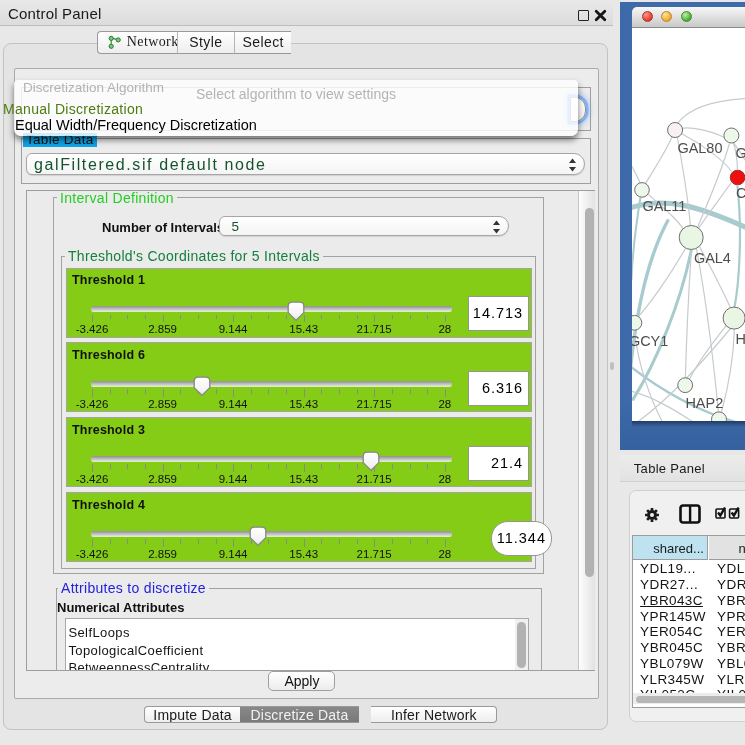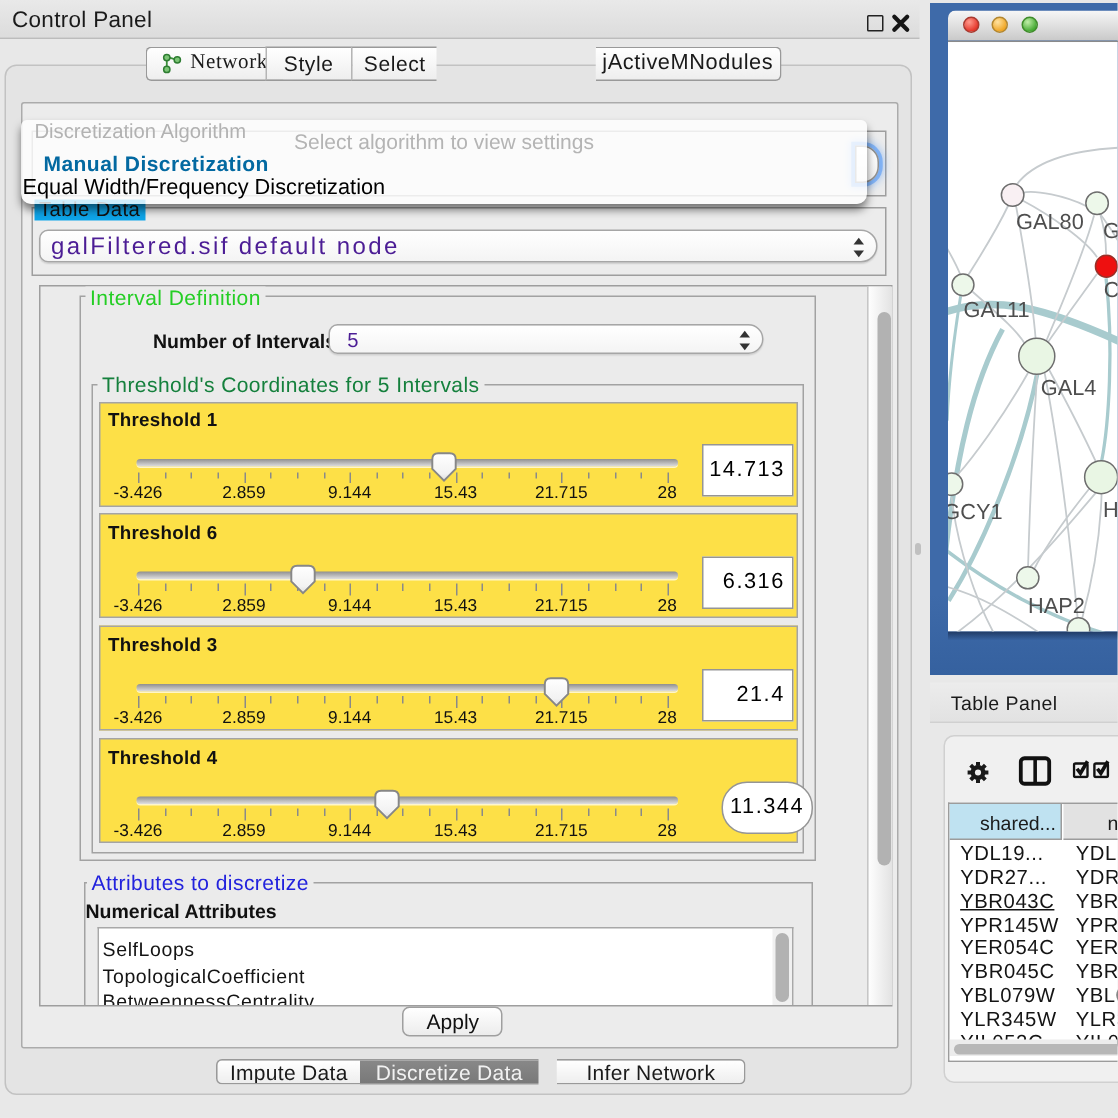--- a/index.html
+++ b/index.html
@@ -2,26 +2,26 @@
 <html><head><meta charset="utf-8">
 <style>
 *{margin:0;padding:0;box-sizing:border-box;}
 html,body{width:745px;height:745px;overflow:hidden;background:#e8e8e8;
   font-family:"Liberation Sans",sans-serif;}
 .a{position:absolute;}
 .gb{position:absolute;border:1px solid #9e9e9e;}
 .gt{position:absolute;font-size:14px;background:#0ea5e9;padding:0 3px;line-height:14px;letter-spacing:0.3px;}
 .combo{position:absolute;border:1px solid #a6a6a6;border-radius:6px;
   background:linear-gradient(#ffffff,#f4f4f4);box-shadow:0 1px 1px rgba(0,0,0,0.12);}
-.ct{position:absolute;color:#4c1d95;}
+.ct{position:absolute;color:#14532d;}
 .tick{position:absolute;width:1px;background:#8a8a8a;}
 .tl{position:absolute;font-size:11.5px;color:#111;transform:translateX(-50%);white-space:nowrap;}
 .vbox{position:absolute;width:61px;height:34.5px;background:#fff;border:1px solid #959595;
   font-size:14.5px;letter-spacing:1px;color:#000;text-align:right;padding:8px 5px 0 0;}
-.thp{position:absolute;left:66px;width:465.5px;height:70px;border:1px solid #a4a4a4;background:#fde047;padding-left:44px;}
+.thp{position:absolute;left:66px;width:465.5px;height:70px;border:1px solid #a4a4a4;background:#84cc16;padding-left:44px;}
 .tht{position:absolute;left:5px;top:4.5px;font-size:12.5px;font-weight:bold;color:#111;letter-spacing:0.2px;}
 .track{position:absolute;left:23.5px;top:37.5px;width:361.3px;height:5px;border-radius:2.5px;
   background:linear-gradient(#8f8f8f,#e0e0e0);box-shadow:0 1px 0 rgba(255,255,255,0.7);}
 .seg{position:absolute;top:0;height:100%;border-top:1px solid #999;border-bottom:1px solid #999;
   background:linear-gradient(#ffffff,#eeeeee);font-size:14px;color:#1a1a1a;white-space:nowrap;overflow:hidden;
   display:flex;align-items:center;justify-content:center;letter-spacing:0.4px;}
 .segd{background:linear-gradient(#888888,#797979);color:#f2f2f2;}
 .rowt{position:absolute;font-size:13.5px;color:#141414;white-space:nowrap;letter-spacing:0.4px;}
 </style></head>
 <body>
@@ -37,21 +37,20 @@
 
 <div class="a" style="left:84.8px;top:30.5px;width:436.2px;height:23.5px;">
  <div class="seg" style="left:12px;width:91.8px;border-left:1px solid #999;border-radius:4px 0 0 4px;font-family:Liberation Serif, serif;"><svg width="14" height="15" viewBox="0 0 14 15" style="margin-right:5px;">
         <path d="M3.2 5.5 L3.2 9.5 M4.9 3.4 L8.3 4.4" stroke="#3b8f3b" stroke-width="1.2" fill="none"></path>
         <circle cx="3.2" cy="3.4" r="2.1" fill="#7cc576" stroke="#2e7d32" stroke-width="1"></circle>
         <circle cx="3.2" cy="11.3" r="2.1" fill="#7cc576" stroke="#2e7d32" stroke-width="1"></circle>
         <circle cx="10.2" cy="4.9" r="2.1" fill="#7cc576" stroke="#2e7d32" stroke-width="1"></circle>
       </svg>Network</div>
  <div class="seg" style="left:91.8px;width:57.4px;border-left:1px solid #b5b5b5;">Style</div>
  <div class="seg" style="left:149.2px;width:57.4px;border-left:1px solid #b5b5b5;">Select</div>
- <div class="seg" style="left:312.3px;width:123.9px;border-right:1px solid #999;border-radius:0 4px 4px 0;font-size:14.5px;">jActiveMNodules</div>
 </div>
 
 <div class="gb" style="left:20.5px;top:87px;width:570px;height:44px;"></div>
 <div class="a" style="left:570px;top:96.5px;width:16px;height:25px;background:linear-gradient(#fff,#f0f0f0);border:1px solid #8f8f8f;border-radius:0 11px 11px 0;box-shadow:0 0 0 2.5px rgba(97,160,245,0.65),0 0 6px 3px rgba(97,160,245,0.55);"></div>
 
 <div class="gb" style="left:20.5px;top:138px;width:570px;height:45.5px;"></div>
 <div class="gt" style="left:23px;top:132.5px;color:#111;font-size:13.5px;">Table Data</div>
 <div class="combo" style="left:25.5px;top:152.5px;width:559px;height:22px;border-radius:6px 11px 11px 6px;">
     <svg width="9" height="14" viewBox="0 0 9 14" class="a" style="right:7px;top:4px;">
       <path d="M4.5 0.5 L8 5 L1 5 Z" fill="#333"></path>
@@ -236,21 +235,21 @@
  <svg class="a" style="left:182.2px;top:32.6px;" width="18" height="21" viewBox="0 0 18 21">
   <defs>
         <linearGradient id="thg3" x1="0" y1="0" x2="0" y2="1">
    <stop offset="0" stop-color="#ffffff"></stop>
           <stop offset="0.75" stop-color="#f2f2f2"></stop>
           <stop offset="1" stop-color="#dcdcdc"></stop>
         </linearGradient>
       </defs>
   <path d="M1.2 5.2 Q1.2 1.2 5.2 1.2 L12.8 1.2 Q16.8 1.2 16.8 5.2 L16.8 11.6 L9 19.4 L1.2 11.6 Z" fill="url(#thg3)" stroke="#878787" stroke-width="1.3"></path>
     </svg>
- <div class="vbox" style="left:414px;top:27.9px;border-radius:17px;">11.344</div>
+ <div class="vbox" style="left:424px;top:27.9px;border-radius:17px;">11.344</div>
 </div>
 
 <div class="a" style="left:55.5px;top:587.5px;width:486.5px;height:82.5px;border:1px solid #a2a2a2;border-bottom:none;"></div>
 <div class="gt" style="left:58px;top:581px;color:#2222dd;background:#ebebeb;">Attributes to discretize</div>
 <div class="a" style="left:57px;top:599.5px;font-size:13px;font-weight:bold;color:#111;">Numerical Attributes</div>
 <div class="a" style="left:65px;top:617.5px;width:463.5px;height:52.8px;background:#fff;border:1px solid #a8a8a8;border-bottom:none;overflow:hidden;">
  <div class="rowt" style="left:2.4px;top:6.9px;font-size:13px;">SelfLoops</div>
  <div class="rowt" style="left:2.4px;top:24.3px;font-size:13px;">TopologicalCoefficient</div>
  <div class="rowt" style="left:2.4px;top:41.7px;font-size:13px;">BetweennessCentrality</div>
  <div class="a" style="right:0;top:0;width:12.5px;height:100%;background:#f0f0f0;"></div>
@@ -261,21 +260,21 @@
 <div class="a" style="left:144.4px;top:705.6px;width:316.8px;height:17.8px;">
  <div class="seg" style="left:0;width:95.3px;border-left:1px solid #999;border-radius:4px 0 0 4px;font-size:14px;letter-spacing:0.2px;">Impute Data</div>
  <div class="seg segd" style="left:95.3px;width:119.6px;font-size:14px;letter-spacing:0.2px;">Discretize Data</div>
  <div class="seg" style="left:227px;width:126px;border-right:1px solid #999;border-radius:0 4px 4px 0;font-size:14px;letter-spacing:0.2px;">Infer Network</div>
 </div>
 <div class="a" style="left:609.5px;top:362px;width:4px;height:8px;background:#c0c0c0;border-radius:2px;"></div>
 
 <div class="a" style="left:14px;top:79.5px;width:564px;height:56px;background:rgba(255,255,255,0.8);border-radius:4px 4px 7px 7px;box-shadow:0 4px 6px rgba(0,0,0,0.5);z-index:50;"></div>
 <div class="a" style="left:23px;top:80px;font-size:13.5px;color:#b2b2b2;z-index:51;">Discretization Algorithm</div>
 <div class="a" style="left:0;top:85.5px;width:592px;text-align:center;font-size:14px;color:#b4b4b4;z-index:51;">Select algorithm to view settings</div>
-<div class="a" style="left:29px;top:100.5px;font-size:14px;font-weight:bold;letter-spacing:0.3px;color:#0369a1;z-index:51;">Manual Discretization</div>
+<div class="a" style="left:3px;top:100.5px;font-size:14px;font-weight:normal;letter-spacing:0.3px;color:#4d7c0f;z-index:51;">Manual Discretization</div>
 <div class="a" style="left:15px;top:116.5px;font-size:14.5px;color:#000;z-index:51;">Equal Width/Frequency Discretization</div>
 
 <div class="a" style="left:620px;top:1.5px;width:125px;height:448.5px;background:linear-gradient(#3e6aa9 0%,#3e6aa9 88%,#35619f 100%);"></div>
 <div class="a" style="left:631.6px;top:7px;width:114px;height:20.5px;background:linear-gradient(#f7f7f7,#c9c9c9);border-bottom:1px solid #8a8a8a;border-radius:5px 0 0 0;"></div>
 <div class="a" style="left:641.8px;top:11.4px;width:11px;height:11px;border-radius:50%;background:radial-gradient(circle at 35% 30%,#ff9a8d,#e5382c 70%);border:0.8px solid #a83a30;"></div>
 <div class="a" style="left:661px;top:11.4px;width:11px;height:11px;border-radius:50%;background:radial-gradient(circle at 35% 30%,#ffe2a0,#f0a727 70%);border:0.8px solid #b3872f;"></div>
 <div class="a" style="left:680.7px;top:11.4px;width:11px;height:11px;border-radius:50%;background:radial-gradient(circle at 35% 30%,#c0eea8,#47ab35 70%);border:0.8px solid #3f8c2a;"></div>
 
 <svg class="a" style="left:631.6px;top:27.5px;z-index:5;" width="113.4" height="393.1" viewBox="631.6 27.5 113.4 393.1">
 <rect x="631.6" y="27.5" width="113.4" height="393.1" fill="#ffffff"></rect>

